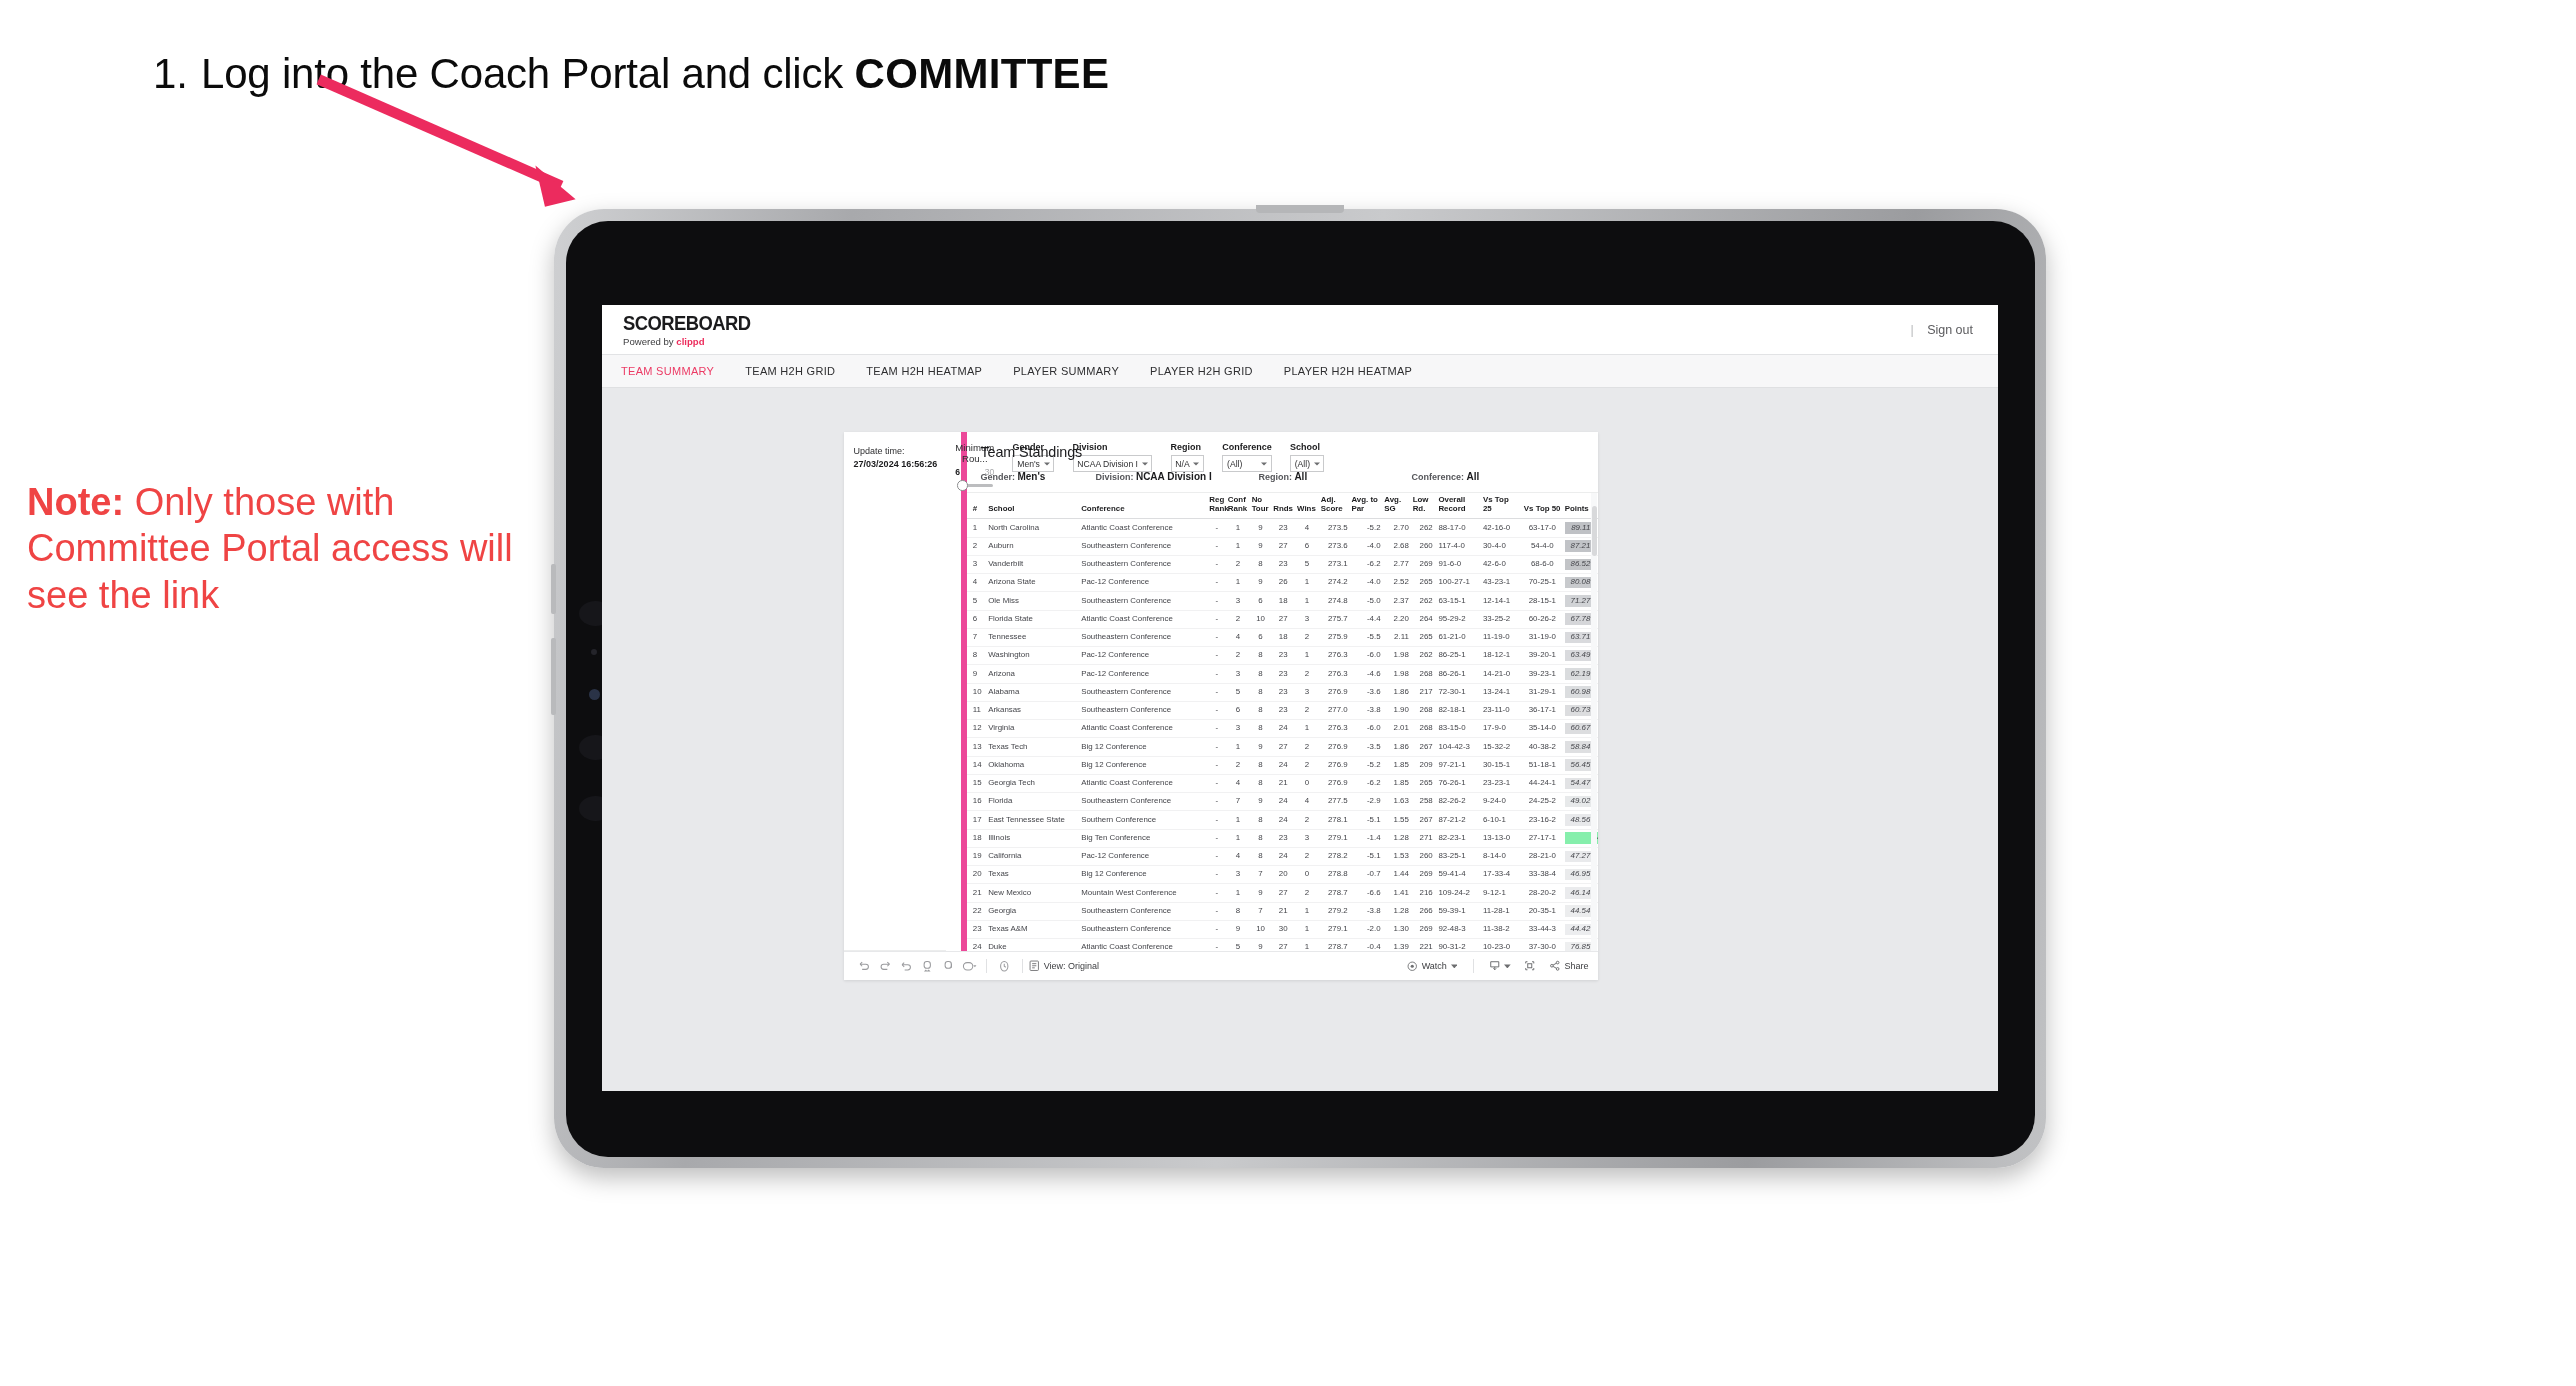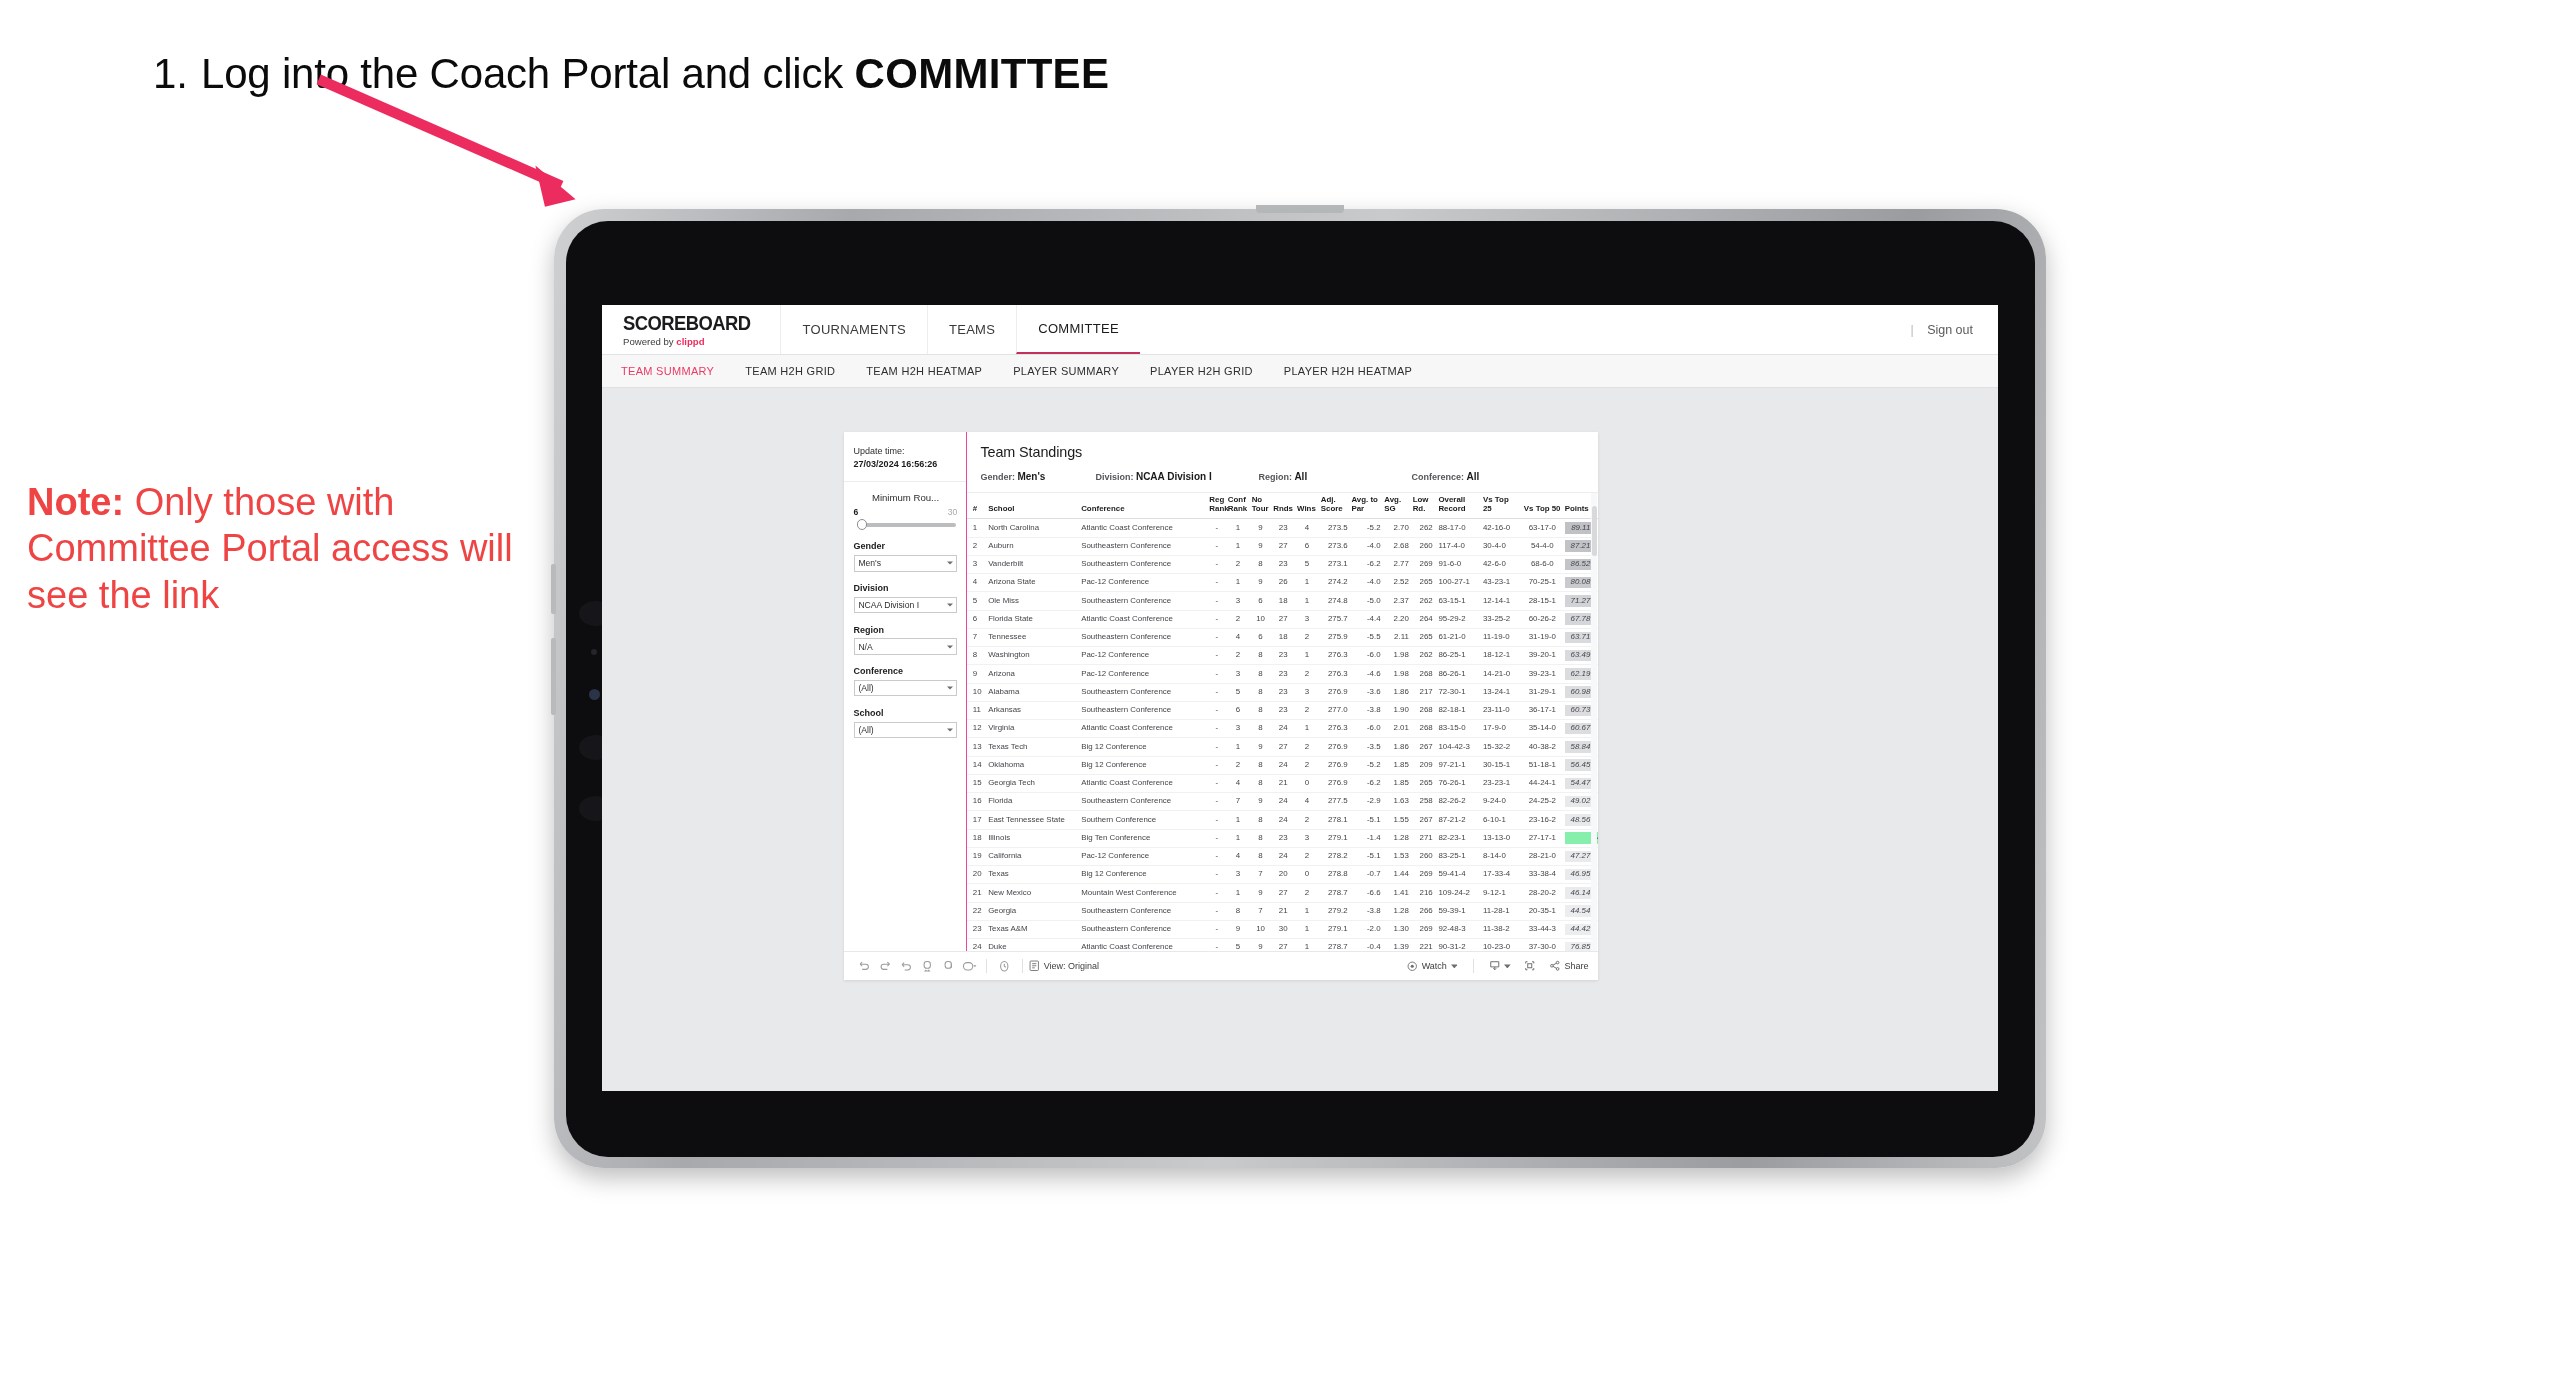--- a/index.html
+++ b/index.html
@@ -104,21 +104,21 @@
   .viz-wrap { position:relative; width:100%; height: 704px; background:#e8e9eb; }
   .viz-card {
     position:absolute; left: 242px; top: 44px; width: 754px; height: 548px;
     background:#ffffff; box-shadow: 0 1px 2.9px rgba(0,0,0,0.10);
     display:flex; flex-direction:column;
   }
   .viz-body { flex:1; display:flex; min-height:0; }
 
   
   .filters {
-    width: 123px; border-right:1px solid #ec4899; display:flex; flex-direction:column;
+    width: 123px; border-right:6px solid #ec4899; display:flex; flex-direction:row;
   }
   .upd-block { padding: 13.4px 8.6px 11.5px 9.6px; border-bottom:1px solid #eceded; }
   .upd-label { font-size:9px; color:#2e2e30; line-height:1.35; }
   .upd-val  { font-size:9px; color:#1b1b1d; font-weight:600; line-height:1.35; white-space:nowrap; }
 
   .f-group { padding: 9.6px 8.6px 1.9px 9.6px; }
   .f-title { font-size:9px; color:#1b1b1d; font-weight:700; margin-bottom:3.8px; }
   .f-title.center { text-align:center; font-weight:400; font-size:9.6px; color:#2e2e30; }
   .f-minmax { display:flex; justify-content:space-between; font-size:8.6px; margin-bottom:1.9px; }
   .f-minmax .lo { color:#1b1b1d; font-weight:600; }
@@ -231,25 +231,20 @@
   </div>
 
   <div class="screen">
 
     <div class="appbar">
       <div class="brand">
         <div class="brand-title">SCOREBOARD</div>
         <div class="brand-sub">
           <span>Powered by </span><span class="clippd">clippd</span>
         </div>
-      </div>
-      <div class="appbar-nav">
-        <div class="nav-item">TOURNAMENTS</div>
-        <div class="nav-item">TEAMS</div>
-        <div class="nav-item active">COMMITTEE</div>
       </div>
       <div class="appbar-right">
         <span class="sep">|</span>
         <span class="signout">Sign out</span>
       </div>
     </div>
 
     <div class="subnav">
       <div class="s-item active">TEAM SUMMARY</div>
       <div class="s-item">TEAM H2H GRID</div>

